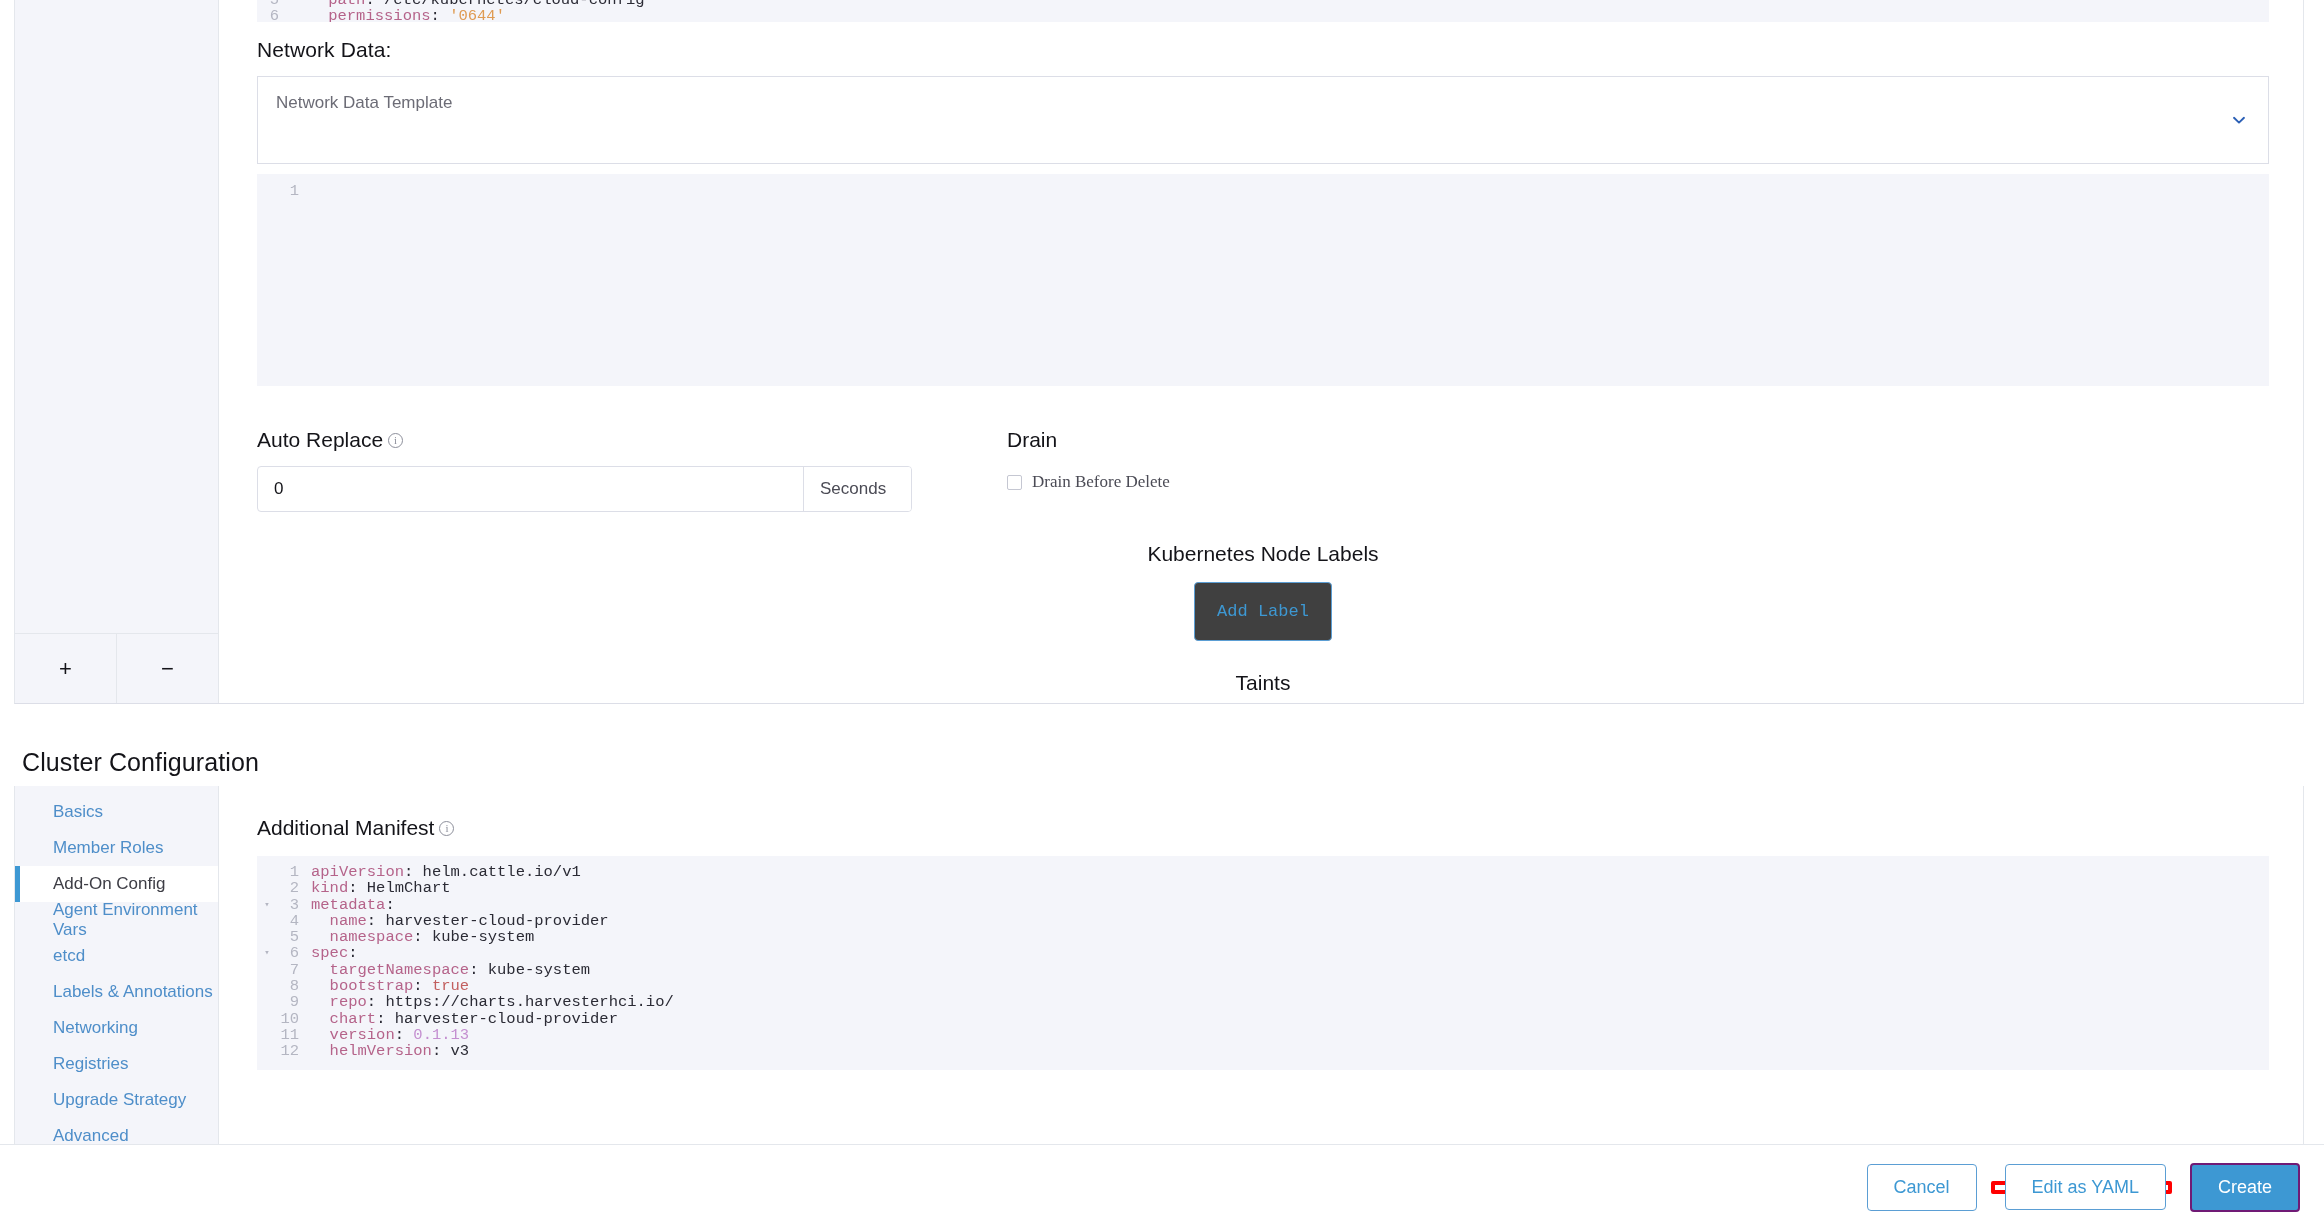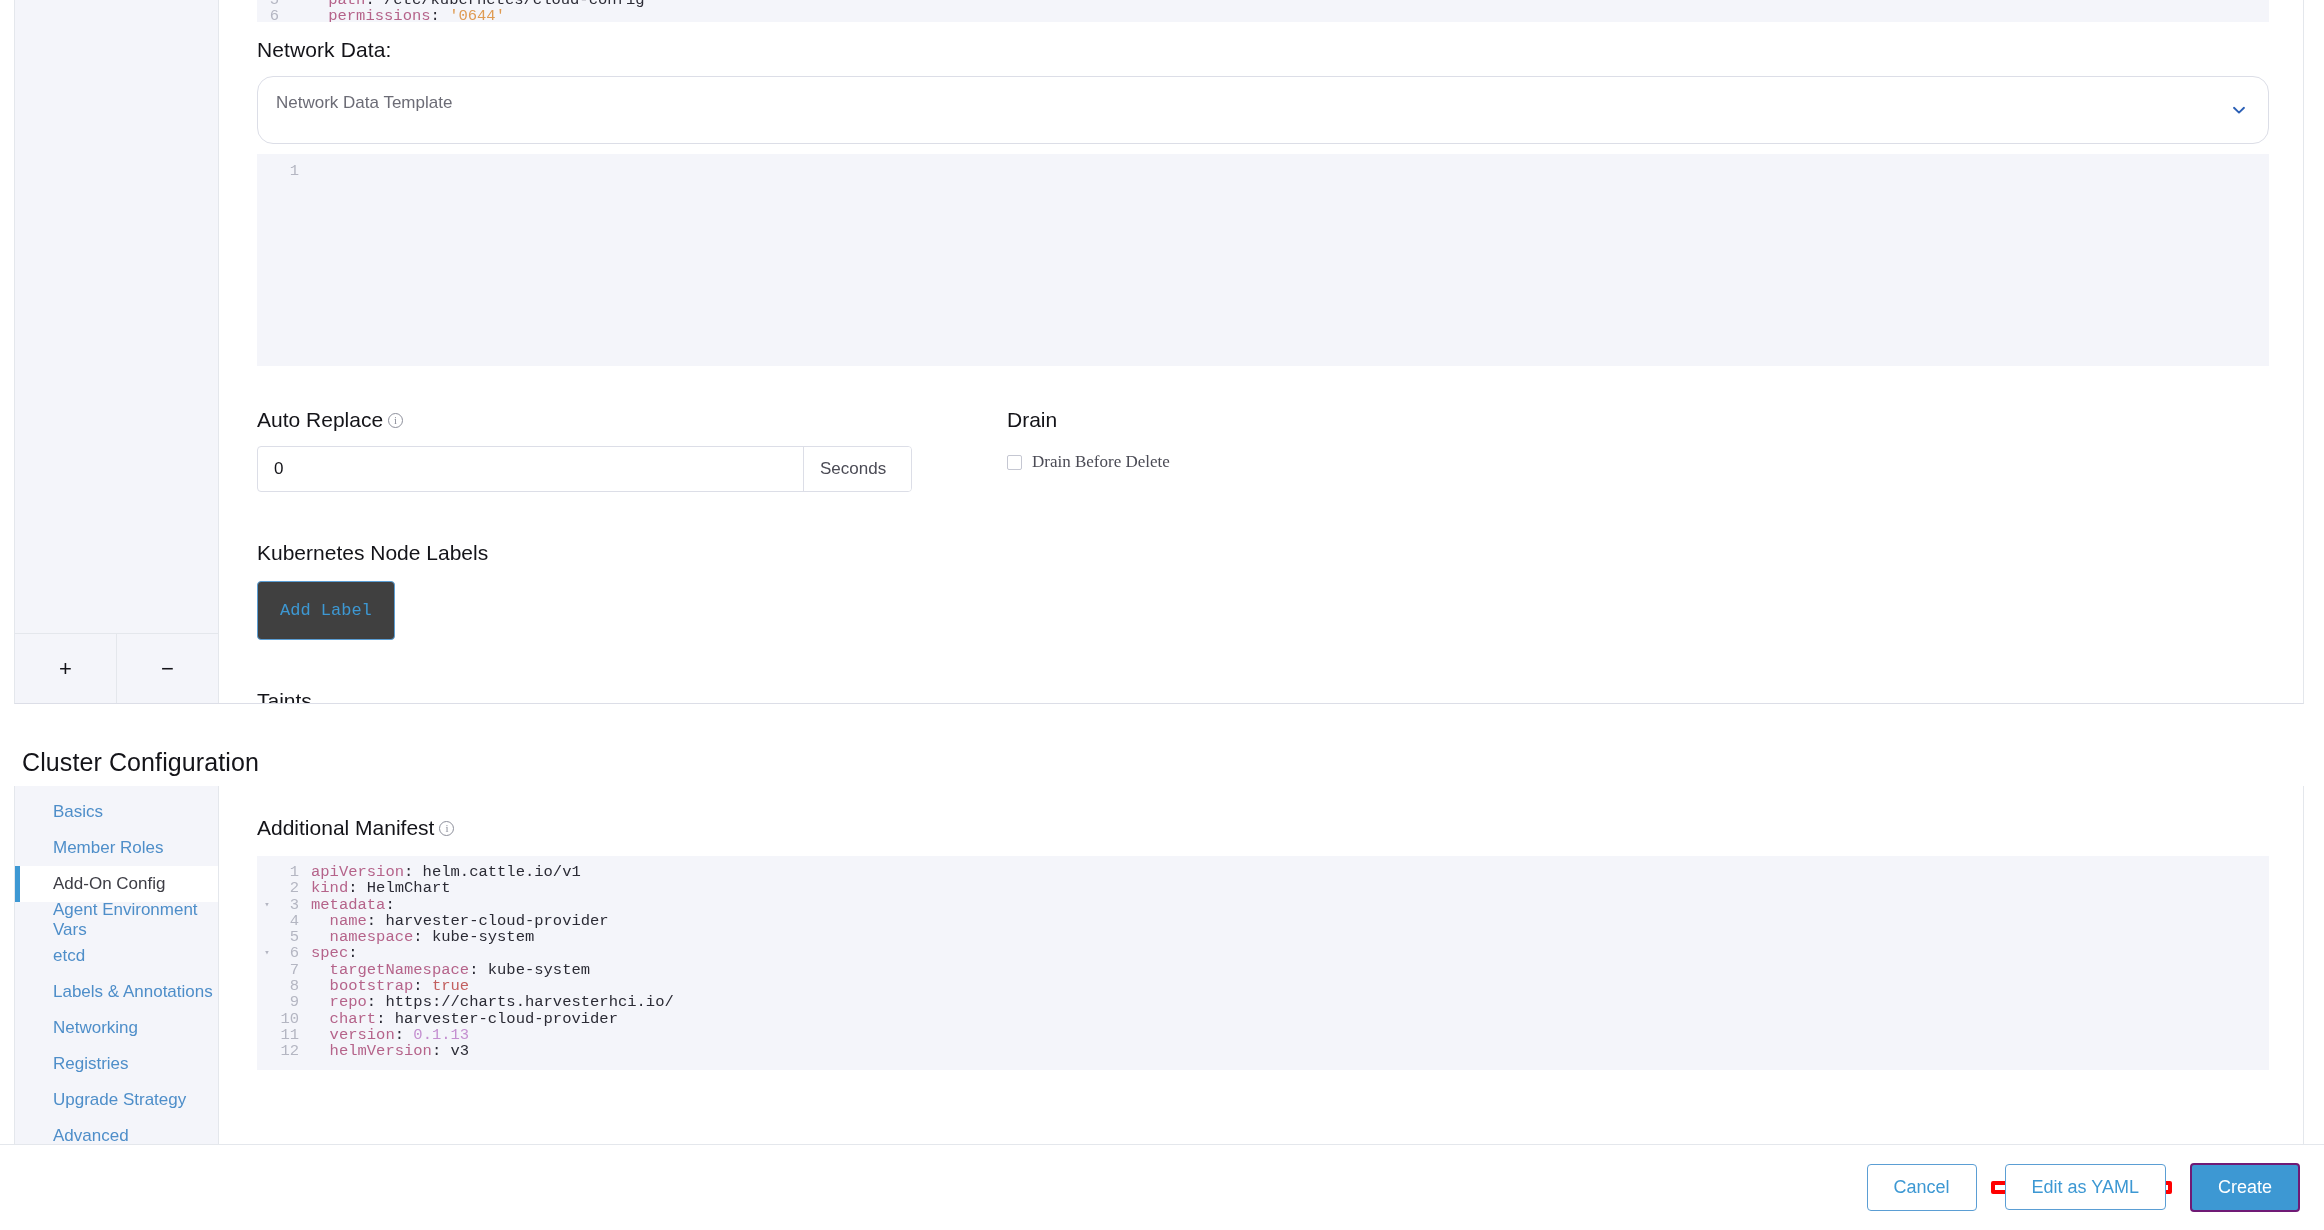--- a/index.html
+++ b/index.html
@@ -70,21 +70,21 @@
 
   .field-label {
     font-size: 21px; color: #141419; font-weight: 400;
     letter-spacing: .1px;
   }
   .section-h {
     font-size: 21px; color: #141419;
   }
 
   .select-box {
-    margin-top: 14px; height: 68px; border: 1px solid #dcdee7; border-radius: 16px;
+    margin-top: 14px; height: 88px; border: 1px solid #dcdee7; border-radius: 0;
     background: #fff; display: flex; align-items: flex-start; position: relative;
     padding: 16px 18px; cursor: pointer;
   }
   .select-box .sel-txt { font-size: 17px; color: #6c6c76; }
   .chev {
     position: absolute; right: 20px; top: 50%; transform: translateY(-50%);
     width: 18px; height: 18px;
   }
   .chev svg { display:block; }
 
@@ -113,21 +113,21 @@
     font-size: 17px; color: #4b4b55; background: #fff;
   }
 
   .chk-row { display: flex; align-items: center; margin-top: 20px; cursor: pointer; font-family: Liberation Serif, serif; }
   .chk-box {
     width: 15px; height: 15px; border: 1px solid #c5c7d2; border-radius: 2px;
     background: #fff; margin-right: 10px;
   }
   .chk-lbl { font-size: 17px; color: #4b4b55; }
 
-  .lbl-section { margin-top: 49px; }
+  .lbl-section { margin-top: 30px; text-align: center; }
   .lbl-section .section-h { display:block; margin-bottom: 16px; }
   .btn-soft {
     display: inline-block; background: #404040; border: 1px solid #5b9ed4;
     color: #3d98d3; font-size: 17px; border-radius: 4px; padding: 19px 22px;
     cursor: pointer; font-family: Liberation Mono, monospace;
   }
 
   .info-i {
     display: inline-block; width: 15px; height: 15px; border-radius: 50%;
     border: 1px solid #8d8f9b; color: #8d8f9b; font-size: 11px; line-height: 13px;

